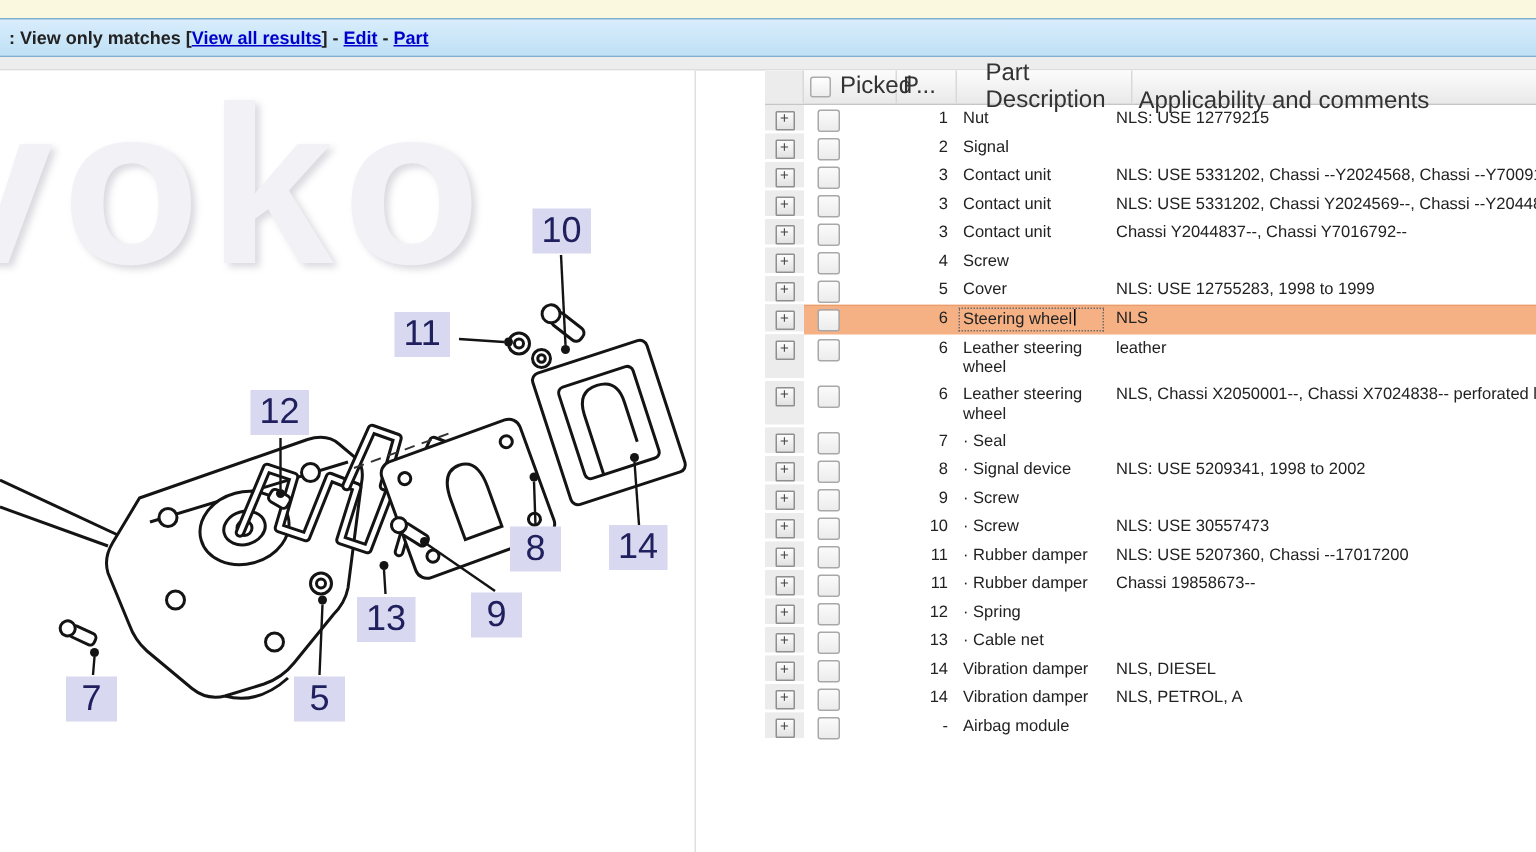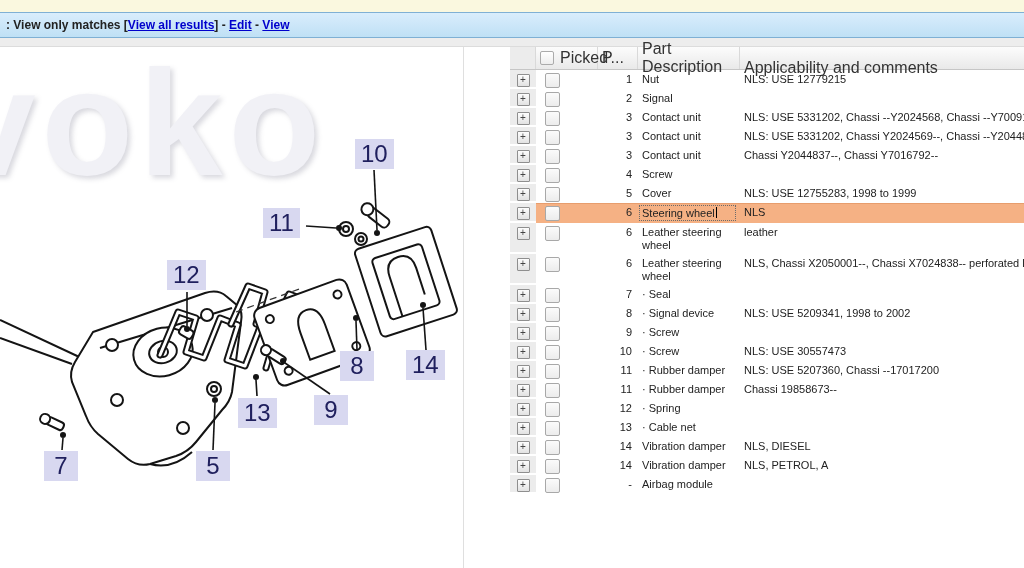--- a/index.html
+++ b/index.html
@@ -43,21 +43,21 @@
   .table-panel{position:absolute;left:510px;top:47px;width:514px;height:521px;background:#fff;}
   .thead{display:flex;height:23px;
          background:linear-gradient(#fcfcfc,#e9e9e9);
          border-bottom:1px solid #c6c6c6;box-sizing:border-box;
          font-size:16px;color:#333;align-items:center;}
   .thead .hcell{height:100%;display:flex;align-items:center;box-sizing:border-box;
                 border-right:1px solid #d9d9d9;padding:0 4px;}
   .thead .h-exp{width:26px;background:#ececec;border-right:1px solid #d9d9d9;}
   .thead .h-chk{width:62px;}
   .thead .h-num{width:40px;}
-  .thead .h-desc{width:102px;}
+  .thead .h-desc{width:102px;margin-left:15px;}
   .thead .h-app{flex:1;border-right:none;margin-top:19px;}
   .hcheckbox{width:12px;height:12px;border:1px solid #ababab;border-radius:2px;
              background:linear-gradient(#ffffff,#ededed);margin-right:6px;flex:none;}
 
   .tbody{position:absolute;left:0;top:23px;right:0;bottom:0;overflow:hidden;}
   .trow{display:flex;align-items:stretch;min-height:19px;font-size:11px;color:#222;}
   .trow.hl{background:#f5b184;box-shadow:inset 0 1px 0 #e79d6d;}
   .c-exp{width:26px;background:#ececec;border-bottom:2px solid #ffffff;
          display:flex;justify-content:center;box-sizing:border-box;padding-top:4px;flex:none;}
   .expbox{width:11px;height:11px;border:1px solid #8f8f8f;border-radius:1px;
@@ -80,21 +80,21 @@
 
   <div class="top-strip"></div>
 
   <div class="filter-bar">
     <span>: View only matches</span>
       <span> [</span>
       <a>View all results</a>
       <span>] - </span>
       <a>Edit</a>
       <span> - </span>
-      <a>View</a>
+      <a>Part</a>
   </div>
 
   <div class="gray-strip"></div>
 
   <div class="diagram-panel">
     <div class="watermark">voko</div>
   </div>
 
   <svg class="art" viewBox="0 47 463 521" xmlns="http://www.w3.org/2000/svg">
 

